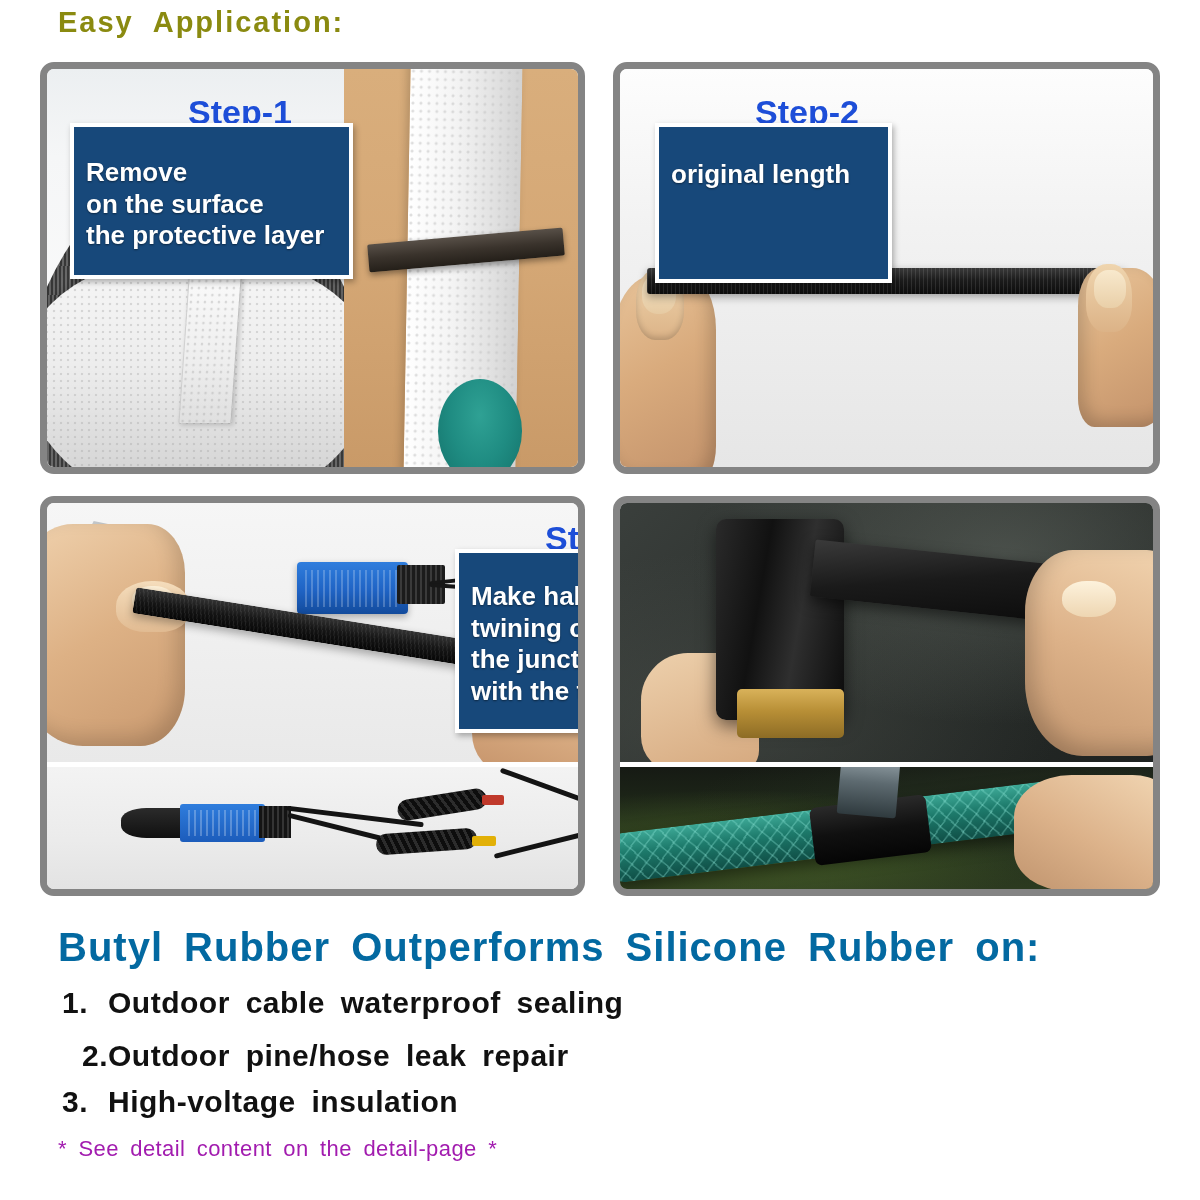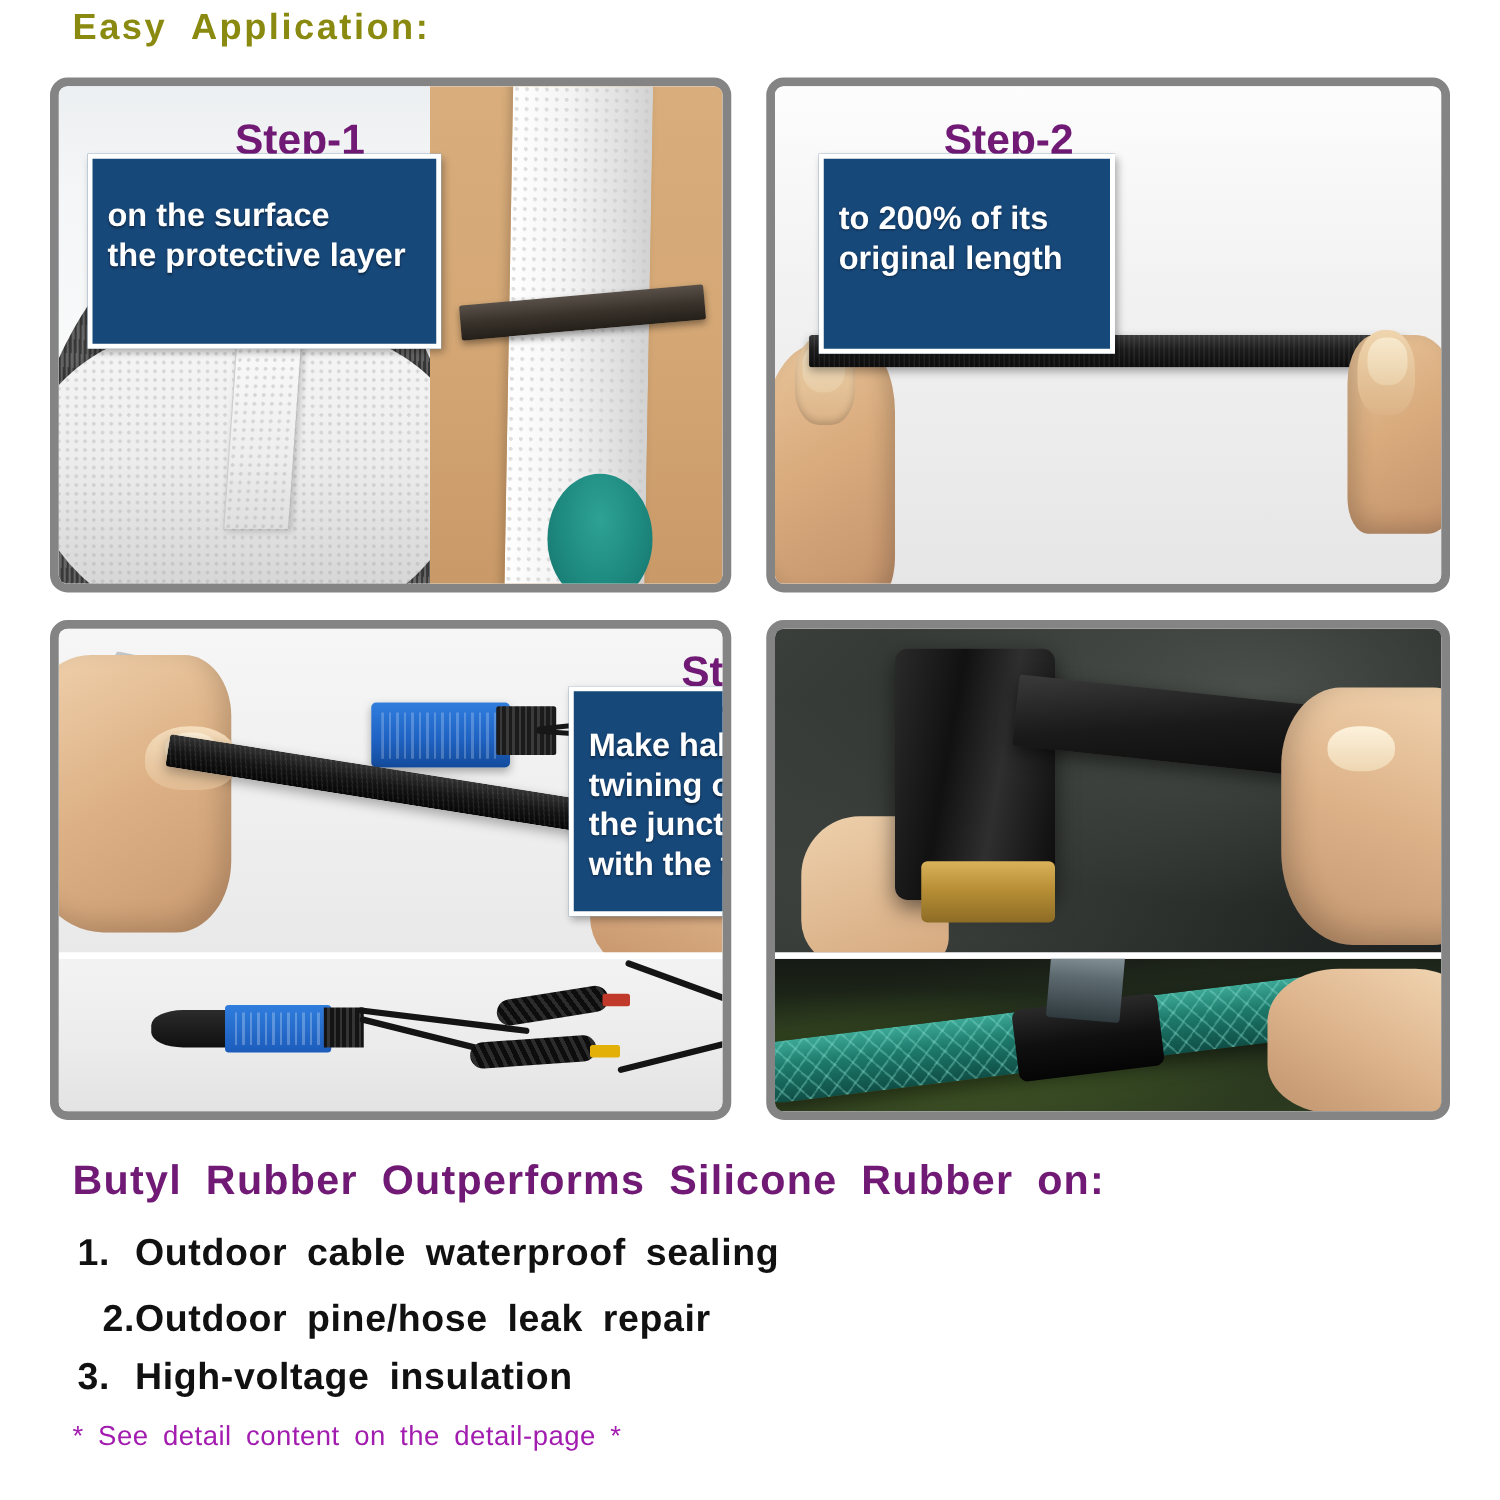--- a/index.html
+++ b/index.html
@@ -252,21 +252,21 @@
     background:linear-gradient(180deg,#8d9aa0 0%,#5d6a70 40%,#2f3a3e 100%);
     border-radius:3px;}
   .p3r-hand2{position:absolute;right:-4%;top:6%;width:30%;height:96%;
     border-radius:36% 26% 22% 34%;
     background:linear-gradient(210deg,#f2d7b4 0%,#dcb28a 55%,#c0946e 100%);}
 
   
   .step-wrap{position:absolute;z-index:5;}
   .step-title{
     position:absolute;
-    font-size:34px;font-weight:bold;color:#701a75;
+    font-size:34px;font-weight:bold;color:#1d4ed8;
     white-space:nowrap;letter-spacing:0px;
     text-shadow:0 0 2px rgba(255,255,255,.45);
   }
   .step-box{
     position:absolute;
     background:#17487a;
     border:4px solid #ffffff;
     box-sizing:border-box;
     padding:8px 12px 10px 12px;
     box-shadow:2px 3px 6px rgba(0,0,0,.3);
@@ -290,21 +290,21 @@
   #step2-box{left:0px;top:26px;width:237px;height:160px;}
   #step2-box p:first-child{padding-top:24px;}
 
   #step3-title{left:90px;top:-6px;}
   #step3-box{left:0px;top:24px;width:278px;height:184px;}
   #step3-box p:first-child{padding-top:20px;}
 
   
   #benefits-heading{
     position:absolute;left:58px;top:925px;
-    font-size:33px;font-weight:bold;color:#701a75;
+    font-size:40px;font-weight:bold;color:#0369a1;
     letter-spacing:1px;word-spacing:9px;white-space:nowrap;
   }
   .benefit-row{
     position:absolute;left:62px;
     font-size:30px;font-weight:bold;color:#111;
     white-space:nowrap;letter-spacing:.5px;word-spacing:7px;
   }
   #benefit-1{top:986px;}
   #benefit-2{top:1039px;text-align:right;}
   #benefit-3{top:1085px;}
@@ -333,20 +333,21 @@
 
     <div class="photo p1-right">
       <div class="vtape-white"></div>
       <div class="vtape-black"></div>
       <div class="vtape-core"></div>
     </div>
 
     <div class="step-wrap" style="left:23px;top:28px;">
       <div class="step-title" id="step1-title">Step-1</div>
       <div class="step-box" id="step1-box">
+        <p>Remove</p>
         <p>on the surface</p>
         <p>the protective layer</p>
       </div>
     </div>
 
   </div>
 </div>
 
 <div class="panel" id="panel-step2">
   <div class="panel-inner">
@@ -357,21 +358,20 @@
       <div class="p2-nail-l"></div>
       <div class="p2-tape"></div>
       <div class="hand p2-hand-r"></div>
       <div class="p2-thumb-r"></div>
       <div class="p2-nail-r"></div>
     </div>
 
     <div class="step-wrap" style="left:35px;top:28px;">
       <div class="step-title" id="step2-title">Step-2</div>
       <div class="step-box" id="step2-box">
-        <p>to 200% of its</p>
         <p>original length</p>
       </div>
     </div>
 
   </div>
 </div>
 
 <div class="panel" id="panel-step3-left">
   <div class="panel-inner">
 

